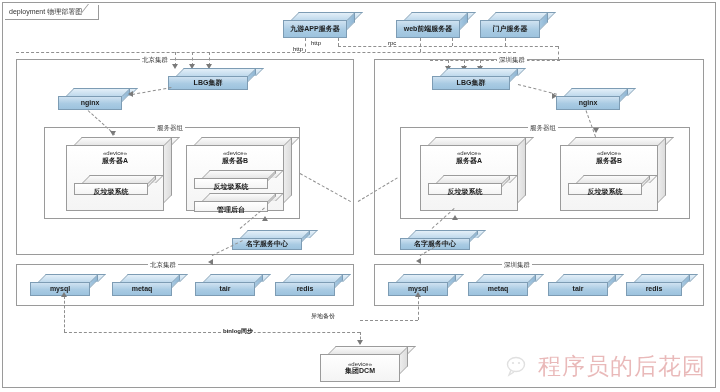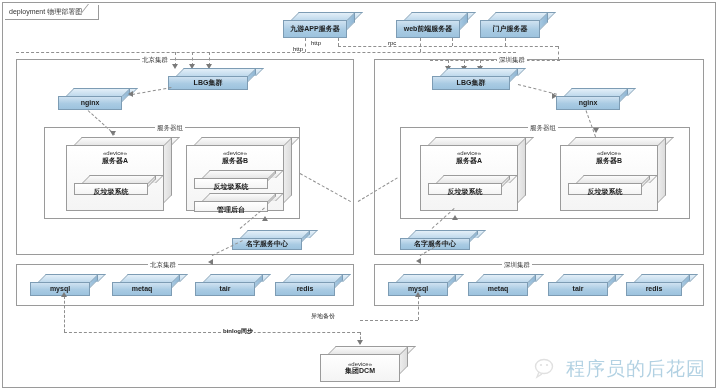--- a/index.html
+++ b/index.html
@@ -62,21 +62,21 @@
   .edgelbl{position:absolute;font-size:6px;color:#222;background:#fff;padding:0 1px;
            white-space:nowrap;}
   .edgelbl.b{font-weight:bold;}
 
   
   .diag{position:absolute;height:0;border-top:1px dashed #8f8f8f;transform-origin:left center;}
 
   
   #watermark{position:absolute;right:14px;bottom:10px;display:flex;align-items:center;
              gap:6px;opacity:.30;pointer-events:none;}
-  #watermark .wm-text{font-size:19px;color:#0369a1;letter-spacing:1px;
+  #watermark .wm-text{font-size:23px;color:#b91c1c;letter-spacing:1px;
              font-family:"DejaVu Sans",sans-serif;}
   #watermark svg{display:block;}
 </style>
 </head>
 <body>
 
 <div id="frame">
   <div id="frame-tab">deployment 物理部署图</div>
 </div>
 

